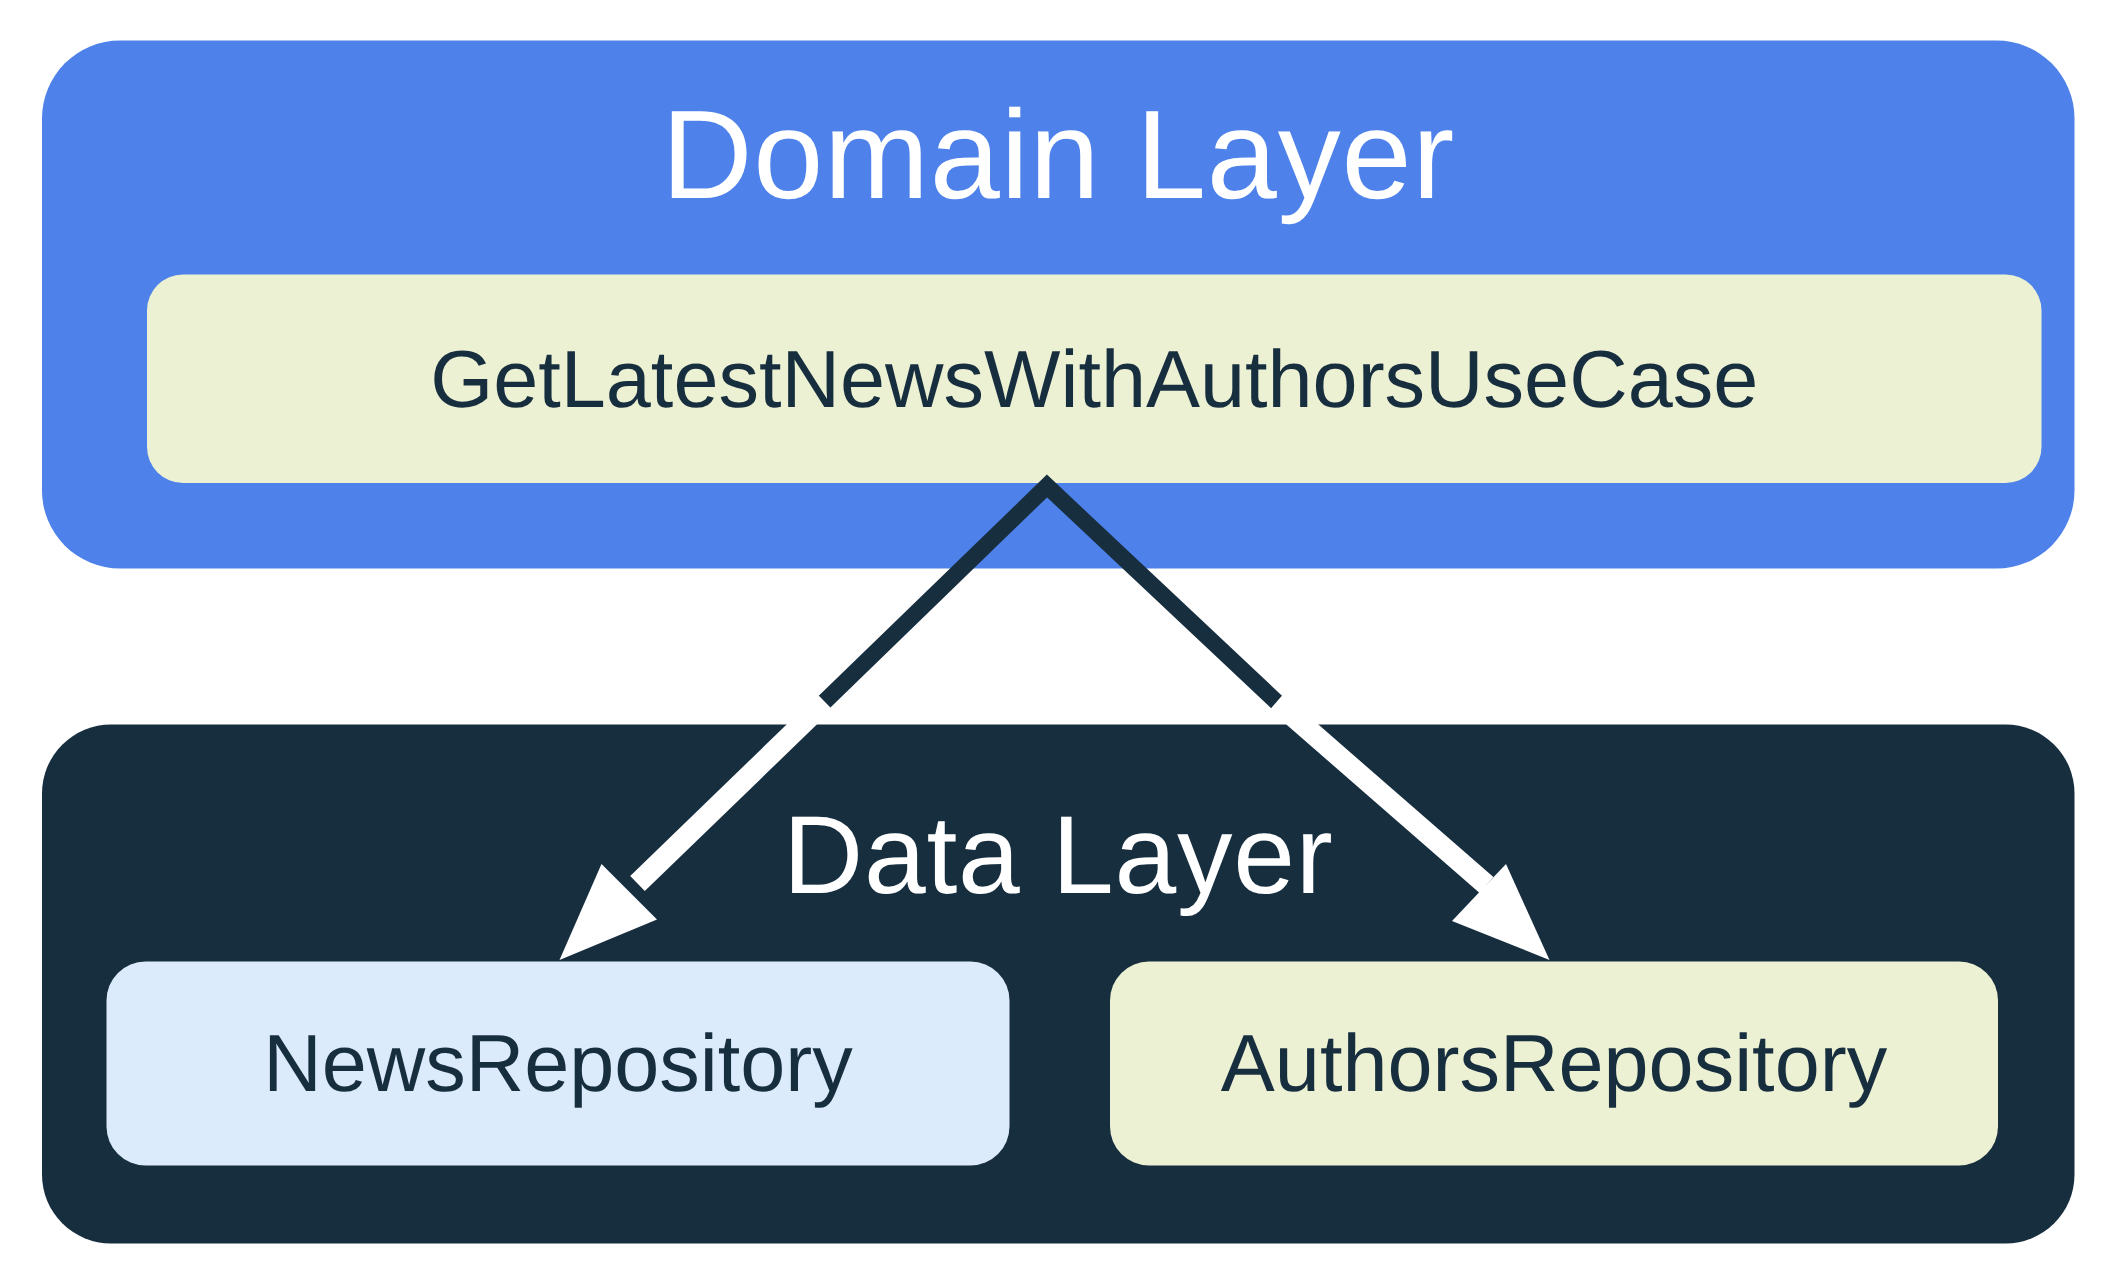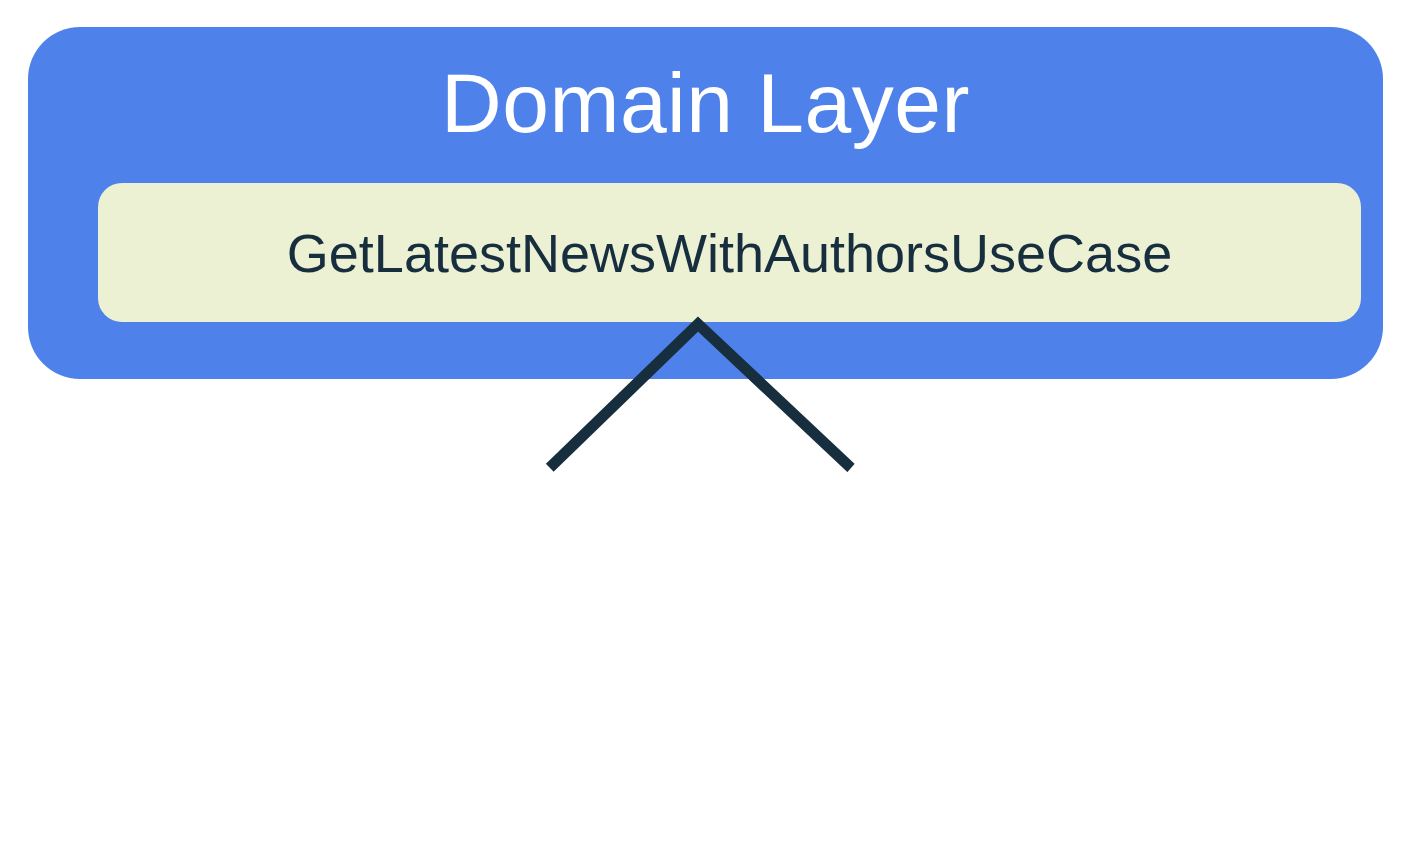--- a/index.html
+++ b/index.html
@@ -115,20 +115,29 @@
 
 <div id="canvas">
 
   <div id="domain-layer" class="layer-box">
     <div id="domain-title" class="layer-title">Domain Layer</div>
     <div id="use-case-box" class="node-box">
       <span>GetLatestNewsWithAuthorsUseCase</span>
     </div>
   </div>
 
+  <div id="data-layer" class="layer-box">
+    <div id="data-title" class="layer-title">Data Layer</div>
+    <div id="news-repo-box" class="node-box">
+      <span>NewsRepository</span>
+    </div>
+    <div id="authors-repo-box" class="node-box">
+      <span>AuthorsRepository</span>
+    </div>
+  </div>
 
   <svg id="arrow-overlay" viewBox="0 0 1414 857">
 
     <polyline class="arrow-dark" points="534,483 698,324 867,483"></polyline>
 
     <line class="arrow-light" x1="550" y1="468" x2="425" y2="589"></line>
     <polygon class="arrow-head" points="373,640 401,576 438,613"></polygon>
 
     <line class="arrow-light" x1="851" y1="468" x2="991" y2="590"></line>
     <polygon class="arrow-head" points="1033,640 968,614 1004,576"></polygon>

